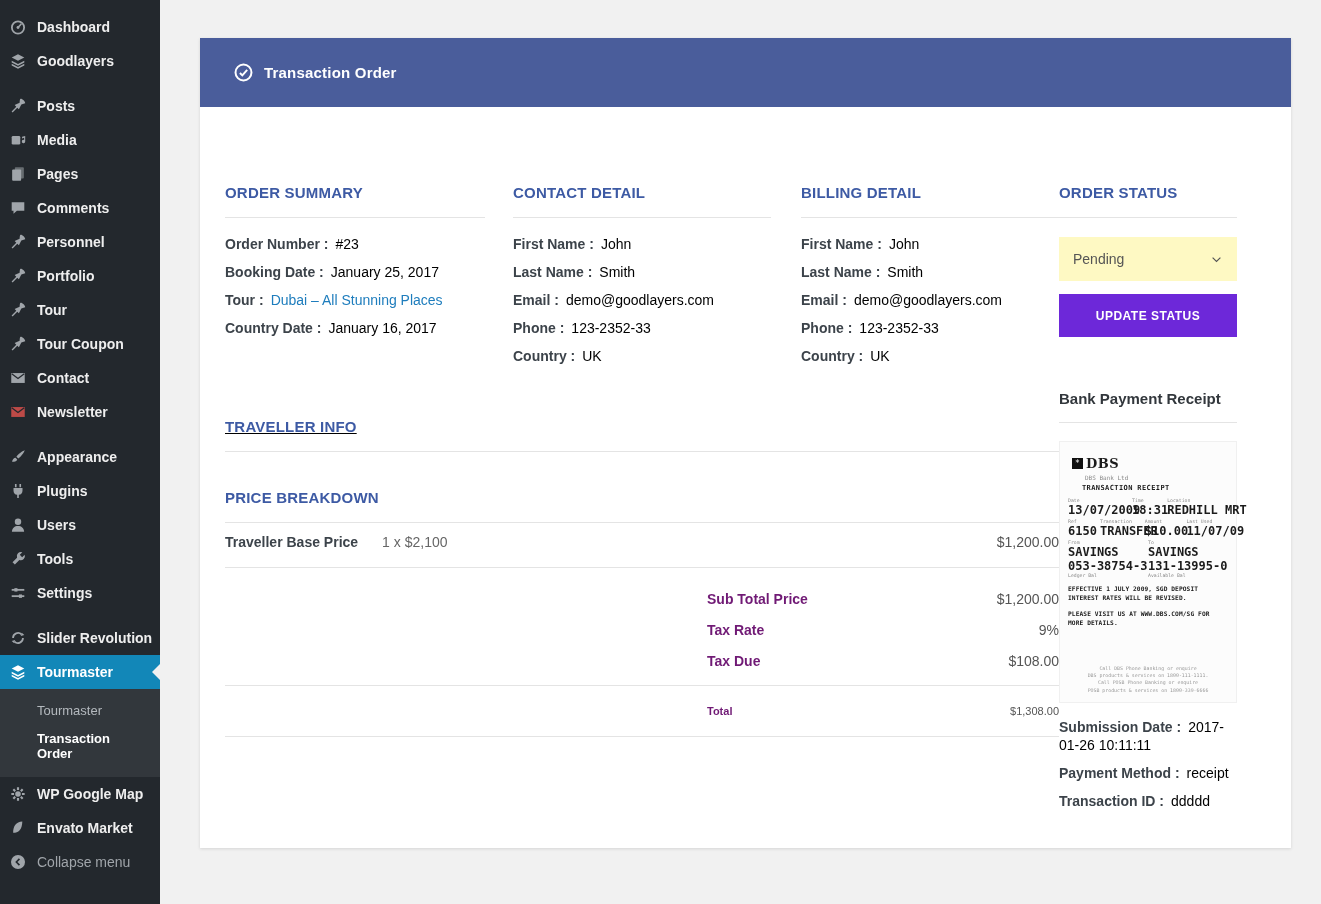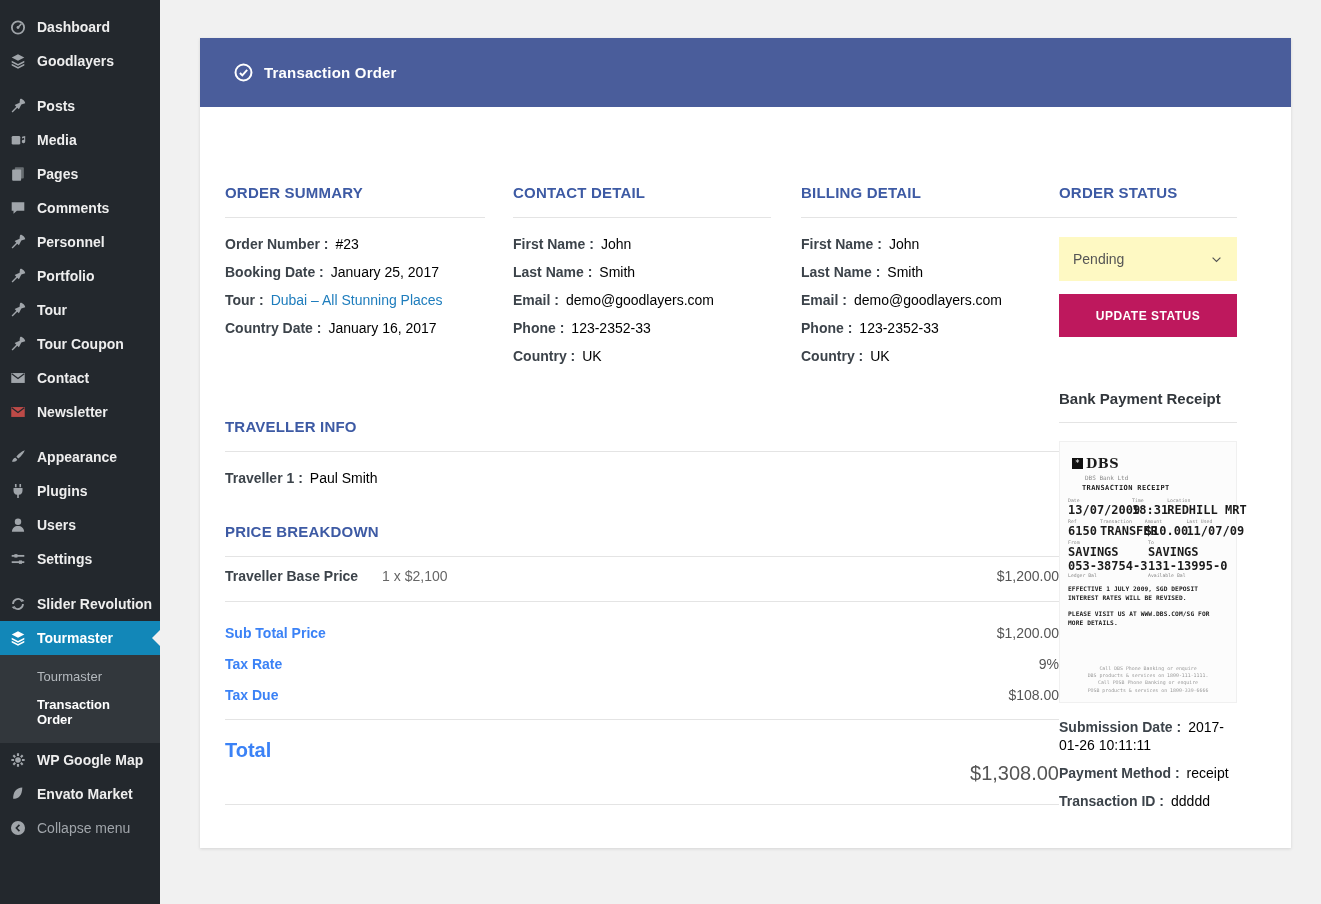--- a/index.html
+++ b/index.html
@@ -61,43 +61,43 @@
   .section-heading {
     font-size:15px; font-weight:700; color:#3d5aa4; letter-spacing:0.2px;
     margin:0 0 16px; line-height:16px;
   }
   .divider { border-top:1px solid #e4e4e4; margin-bottom:19px; }
   .detail-row { font-size:14px; line-height:15px; margin-bottom:13px; color:#666666; }
   .lbl { font-weight:700; color:#3c434a; margin-right:7px; }
   .val { color:#000000; }
   a.link { color:#1e7dbd; text-decoration:none; cursor:pointer; }
 
-  .traveller-section { margin-top:42px; }
+  .traveller-section { margin-top:42px;text-decoration:underline; }
   .price-section { margin-top:38px; }
 
   .price-line { display:flex; align-items:baseline; padding:11px 0 17px; font-size:14px; }
   .pl-label { font-weight:700; color:#3c434a; margin-right:24px; }
   .pl-detail { color:#666666; }
   .pl-amount { margin-left:auto; color:#555555; }
   .hr { border-top:1px solid #e4e4e4; }
   .totals { padding:23px 0 16px; }
   .total-row { display:flex; font-size:14px; margin-bottom:15px; }
-  .t-label { font-weight:700; color:#3b82f6; }
+  .t-label { font-weight:700; color:#701a75; margin-left:482px; }
   .t-amount { margin-left:auto; color:#555555; }
-  .grand { padding:19px 0 19px; display:flex; font-size:20px;flex-direction:column; }
+  .grand { padding:19px 0 19px; display:flex; font-size:11px; }
 
   
   .status-select {
     height:44px; background:#fef9c3; display:flex; align-items:center;
     justify-content:space-between; padding:0 14px; font-size:14px; color:#555555;
     margin-bottom:13px; cursor:pointer;
   }
   .chev svg { width:13px; height:13px; display:block; }
   .update-btn {
-    display:block; width:100%; height:43px; background:#be185d; color:#ffffff;
+    display:block; width:100%; height:43px; background:#6d28d9; color:#ffffff;
     font-family:"Liberation Sans", sans-serif; font-size:12px; font-weight:700;
     letter-spacing:0.5px; border:none; cursor:pointer;
   }
   .receipt-section { margin-top:54px; }
   .receipt-heading { font-size:15px; font-weight:700; color:#32373c; margin:0 0 15px; line-height:16px; }
   .receipt-divider { border-top:1px solid #e4e4e4; margin-bottom:18px; }
 
   .receipt {
     width:178px; height:262px; background:#fcfcfc; border:1px solid #f0f0f0;
     font-family:"DejaVu Sans Mono", monospace; color:#1b1b1b;
@@ -273,20 +273,28 @@
   <div class="menu-item">
     <span class="mi-icon">
       <svg viewBox="0 0 20 20" fill="currentColor">
           <circle cx="10" cy="6.4" r="3.6"></circle>
           <path d="M3.2 17.5c.4-4.2 3-6.3 6.8-6.3s6.4 2.1 6.8 6.3z"></path>
         </svg>
     </span>
     <span class="mi-label">Users</span>
   </div>
 
+  <div class="menu-item">
+    <span class="mi-icon">
+      <svg viewBox="0 0 20 20" fill="currentColor">
+          <path d="M17.4 5.2a4.6 4.6 0 0 1-5.9 5.9l-5 5-2.6-2.6 5-5a4.6 4.6 0 0 1 5.9-5.9L12 5.4l2.6 2.6z"></path>
+        </svg>
+    </span>
+    <span class="mi-label">Tools</span>
+  </div>
 
   <div class="menu-item">
     <span class="mi-icon">
       <svg viewBox="0 0 20 20" fill="currentColor">
           <path d="M3 6.5h14" stroke="currentColor" stroke-width="2"></path>
           <path d="M3 13.5h14" stroke="currentColor" stroke-width="2"></path>
           <rect x="6" y="4.6" width="3.4" height="3.8"></rect>
           <rect x="11" y="11.6" width="3.4" height="3.8"></rect>
         </svg>
     </span>
@@ -426,23 +434,20 @@
             </div>
             <div class="detail-row">
               <span class="lbl">Country :</span><span class="val">UK</span>
             </div>
           </div>
         </div>
 
         <div class="traveller-section">
           <h3 class="section-heading">TRAVELLER INFO</h3>
           <div class="divider"></div>
-          <div class="detail-row">
-            <span class="lbl">Traveller 1 :</span><span class="val">Paul Smith</span>
-          </div>
         </div>
 
         <div class="price-section">
           <h3 class="section-heading">PRICE BREAKDOWN</h3>
           <div class="hr"></div>
 
           <div class="price-line">
             <span class="pl-label">Traveller Base Price</span>
             <span class="pl-detail">1 x $2,100</span>
             <span class="pl-amount">$1,200.00</span>

